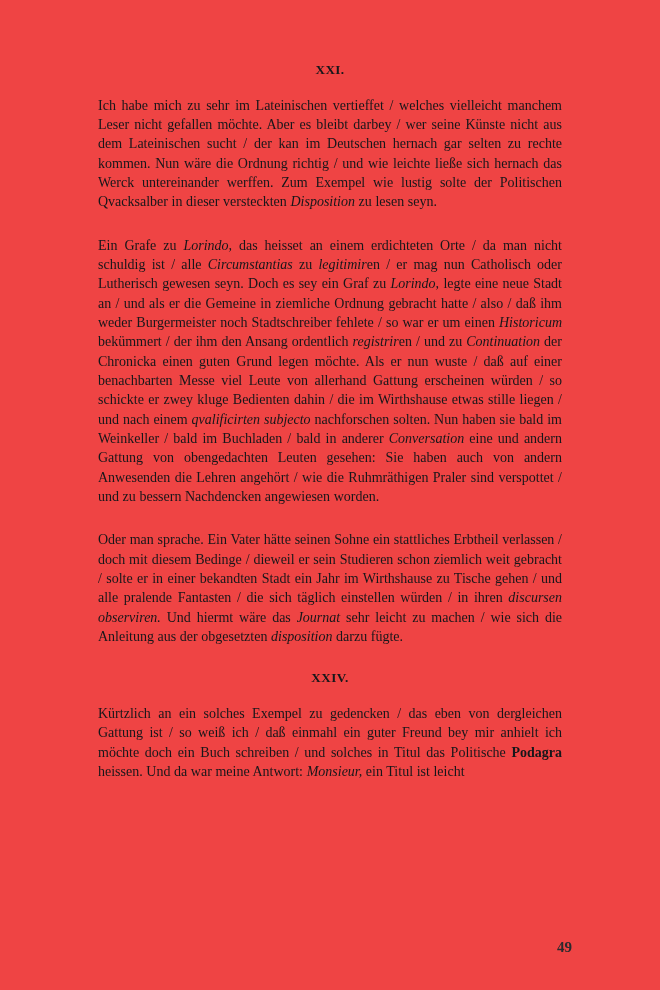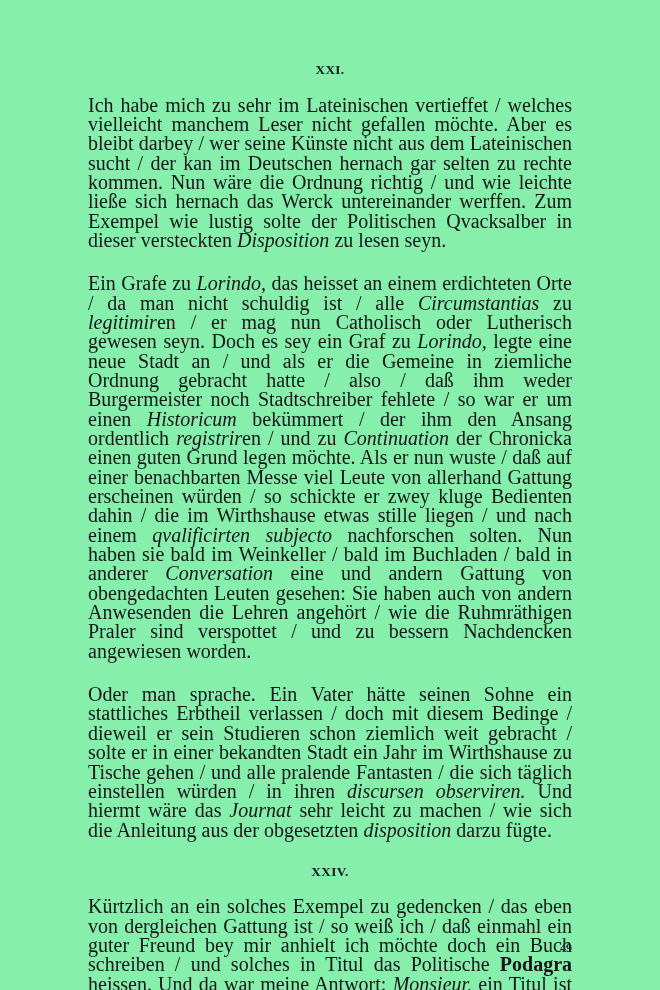--- a/index.html
+++ b/index.html
@@ -11,21 +11,21 @@
     width: 660px;
     height: 990px;
     font-family: "Liberation Serif", "DejaVu Serif", serif;
     color: #17171a;
     -webkit-font-smoothing: antialiased;
   }
   .page {
     position: relative;
     width: 660px;
     height: 990px;
-    background: #86efac;
+    background: #ef4444;
     overflow: hidden;
   }
   .content {
     position: absolute;
     left: 88px;
     top: 62px;
     width: 484px;
   }
   .section {
     margin: 0;
@@ -35,42 +35,42 @@
   }
   .section-heading {
     text-align: center;
     font-weight: bold;
     font-size: 13.2px;
     letter-spacing: 0.4px;
     line-height: 1.25;
     margin: 0 0 17px 0;
   }
   .section-body {
-    margin: 0;
+    margin: 10px;
     text-align: justify;
     text-justify: inter-word;
-    font-size: 20px;
+    font-size: 14px;
     line-height: 19.35px;
     hyphens: manual;
     word-spacing: 0.1px;
   }
   .section-body .it {
     font-style: italic;
   }
   .section-body .bd {
     font-weight: normal;
   }
   .section-body .bdit {
     font-weight: bold;
   }
   .page-number {
     position: absolute;
     right: 88px;
     bottom: 34px;
-    font-size: 12px;
+    font-size: 15px;
     font-weight: bold;
     color: #2a2a2e;
     text-align: right;
   }
   
   #sec-0 .section-body { margin-bottom: 0; }
   #sec-1 { margin-top: 24px; }
   #sec-2 { margin-top: 24px; }
   #sec-3 { margin-top: 24px; }
 </style>

